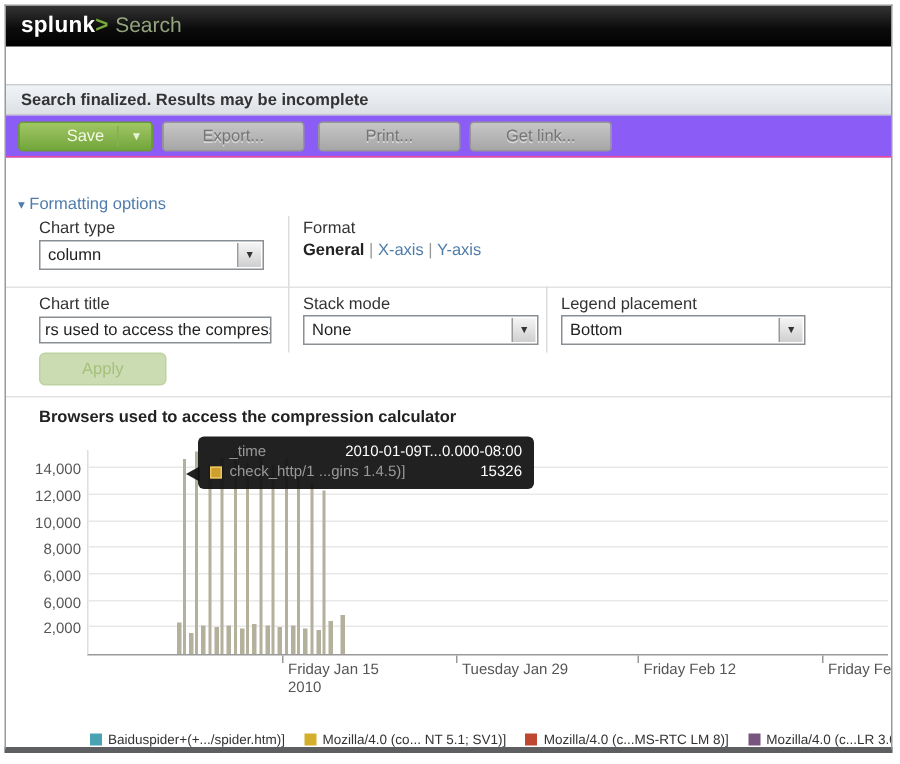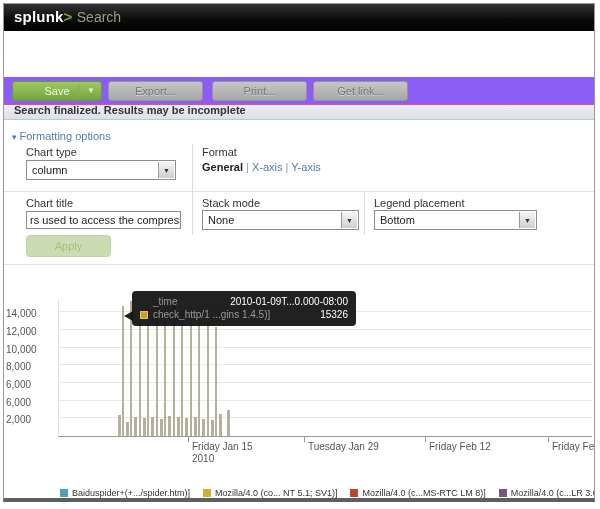--- a/index.html
+++ b/index.html
@@ -16,21 +16,21 @@
 
   
   .breadcrumb { left:0; top:27px; width:100%; height:25px; padding:7px 0 0 10px; font-size:11px; background:#fff; }
   .bc-link { color:#5f87ab; text-decoration:none; cursor:pointer; }
   .bc-sep { color:#888; margin:0 3px; }
   .bc-current { color:#222; font-weight:bold; }
 
   
   .statusbar { left:0; top:52px; width:100%; height:21px; background:linear-gradient(#f0f3f6,#dde1e6);
                border-top:1px solid #c9cdd2; border-bottom:1px solid #c3c7cc; padding:4px 0 0 10px;
-               font-size:11px; font-weight:bold; color:#333;margin-top:43px; }
+               font-size:11px; font-weight:bold; color:#333; }
 
   
   .toolbar { left:0; top:73px; width:100%; height:28px; background:#8b5cf6; border-bottom:1px solid #ec4899; }
   .btn { position:absolute; top:4px; height:20px; border-radius:3px; font-size:11px; text-align:center;
          line-height:18px; cursor:pointer; }
   .btn-gray { background:linear-gradient(#c6c6c6,#a6a6a6); border:1px solid #969696; color:#757575;
               text-shadow:0 1px 0 #d8d8d8; }
   .btn-save { background:linear-gradient(#a0c765,#73a53c); border:1px solid #699b38; color:#f3f8e6; }
   .btn-save .caret { position:absolute; right:6px; top:0; color:#e9f2d8; font-size:8px; line-height:18px; }
   .btn-save .sep { position:absolute; right:22px; top:2px; bottom:2px; width:1px; background:#86af55; }
@@ -60,21 +60,21 @@
         background:#ccdcb2; border:1px solid #bed3a0; color:#a3c17c; font-size:11px; text-align:center;
         line-height:20px; cursor:pointer; }
 
   .chart-heading { position:absolute; left:22px; top:268px; font-size:11px; font-weight:bold; color:#222; }
 
   
   .chartbox { position:absolute; left:0; top:280px; width:592px; height:217px; }
   .plot { position:absolute; left:54px; top:16px; width:534px; height:137px;
           border-left:1px solid #dedede; border-bottom:1px solid #999; }
   .gridline { position:absolute; left:0; width:100%; height:1px; background:#e8e8e8; }
-  .ylabel { position:absolute; width:48px; text-align:left; font-size:10px; color:#555; }
+  .ylabel { position:absolute; width:48px; text-align:right; font-size:10px; color:#555; }
   .bar { position:absolute; bottom:0; }
   .xtick { position:absolute; top:137px; width:1px; height:5px; background:#999; }
   .xlabel { position:absolute; top:141px; font-size:10px; color:#555; line-height:12px; white-space:nowrap; }
 
   
   .tooltip { position:absolute; left:128px; top:7px; width:224px; background:rgba(16,16,16,0.93);
              border-radius:4px; padding:4px 8px 5px 8px; color:#eee; font-size:10px; z-index:5; }
   .tooltip .row { display:flex; align-items:center; line-height:13px; }
   .tooltip .lbl { color:#999; flex:1 1 auto; }
   .tooltip .v { color:#fff; margin-left:8px; }
@@ -146,20 +146,21 @@
   <div class="vdiv" style="left:360px; top:187px; height:44px;"></div>
   <div class="field-label" style="left:370px; top:193px;">Legend placement</div>
   <div class="select" style="left:370px; top:206px; width:163px;">
     <span class="val">Bottom</span>
     <span class="arrow-btn">▼</span>
   </div>
 
   <div class="btn-apply">Apply</div>
   <div class="hdiv" style="top:260px;"></div>
 
+  <div class="chart-heading">Browsers used to access the compression calculator</div>
 
   <div class="chartbox">
     <div class="plot">
         <div class="gridline" style="bottom: 17.6774px;"></div>
         <div class="gridline" style="bottom: 35.3548px;"></div>
         <div class="gridline" style="bottom: 53.0323px;"></div>
         <div class="gridline" style="bottom: 70.7097px;"></div>
         <div class="gridline" style="bottom: 88.3871px;"></div>
         <div class="gridline" style="bottom: 106.065px;"></div>
         <div class="gridline" style="bottom: 123.742px;"></div>

